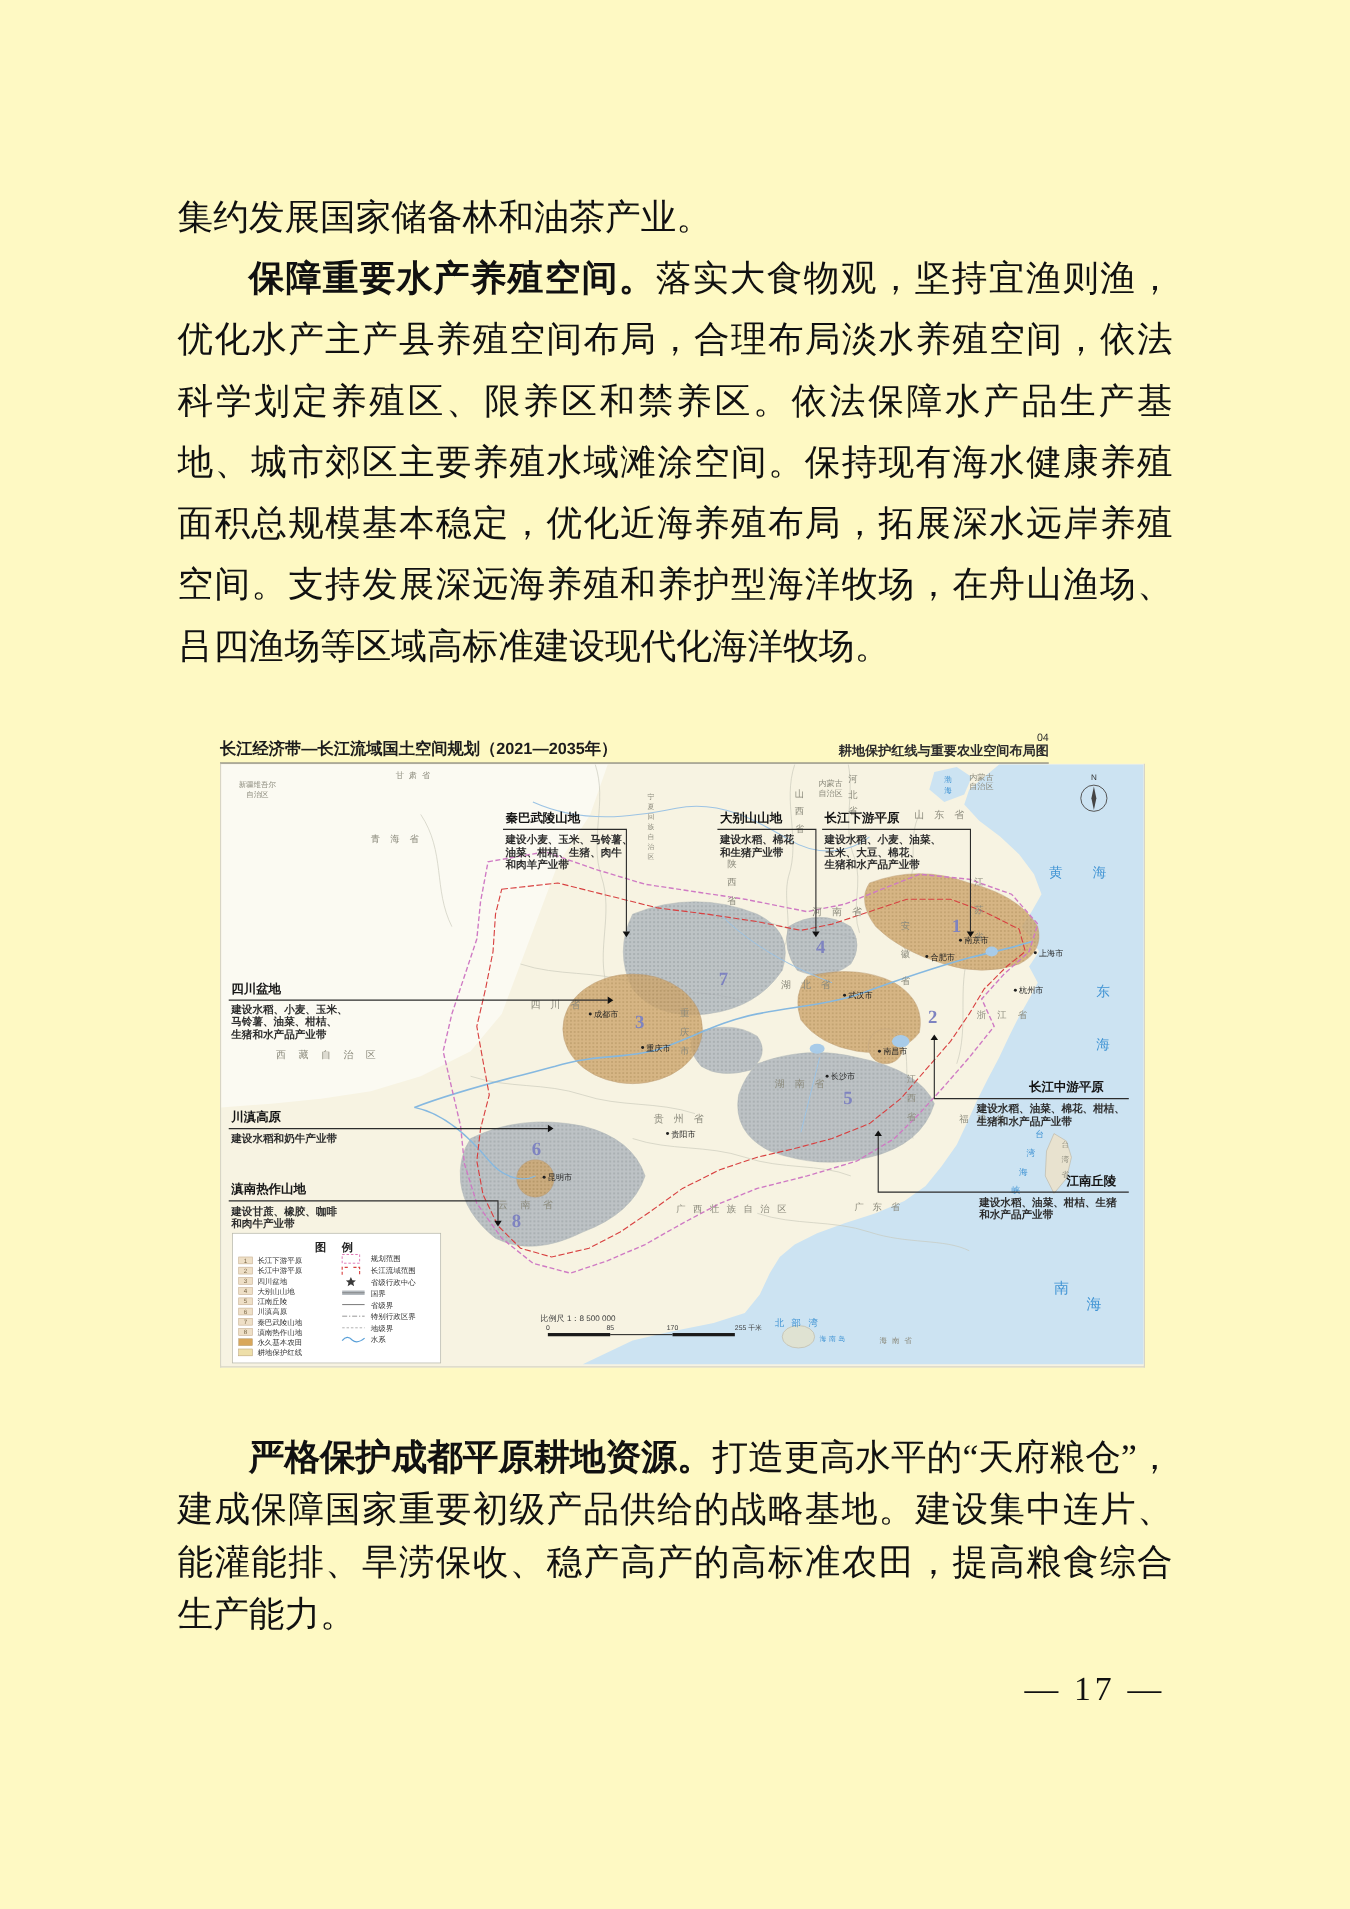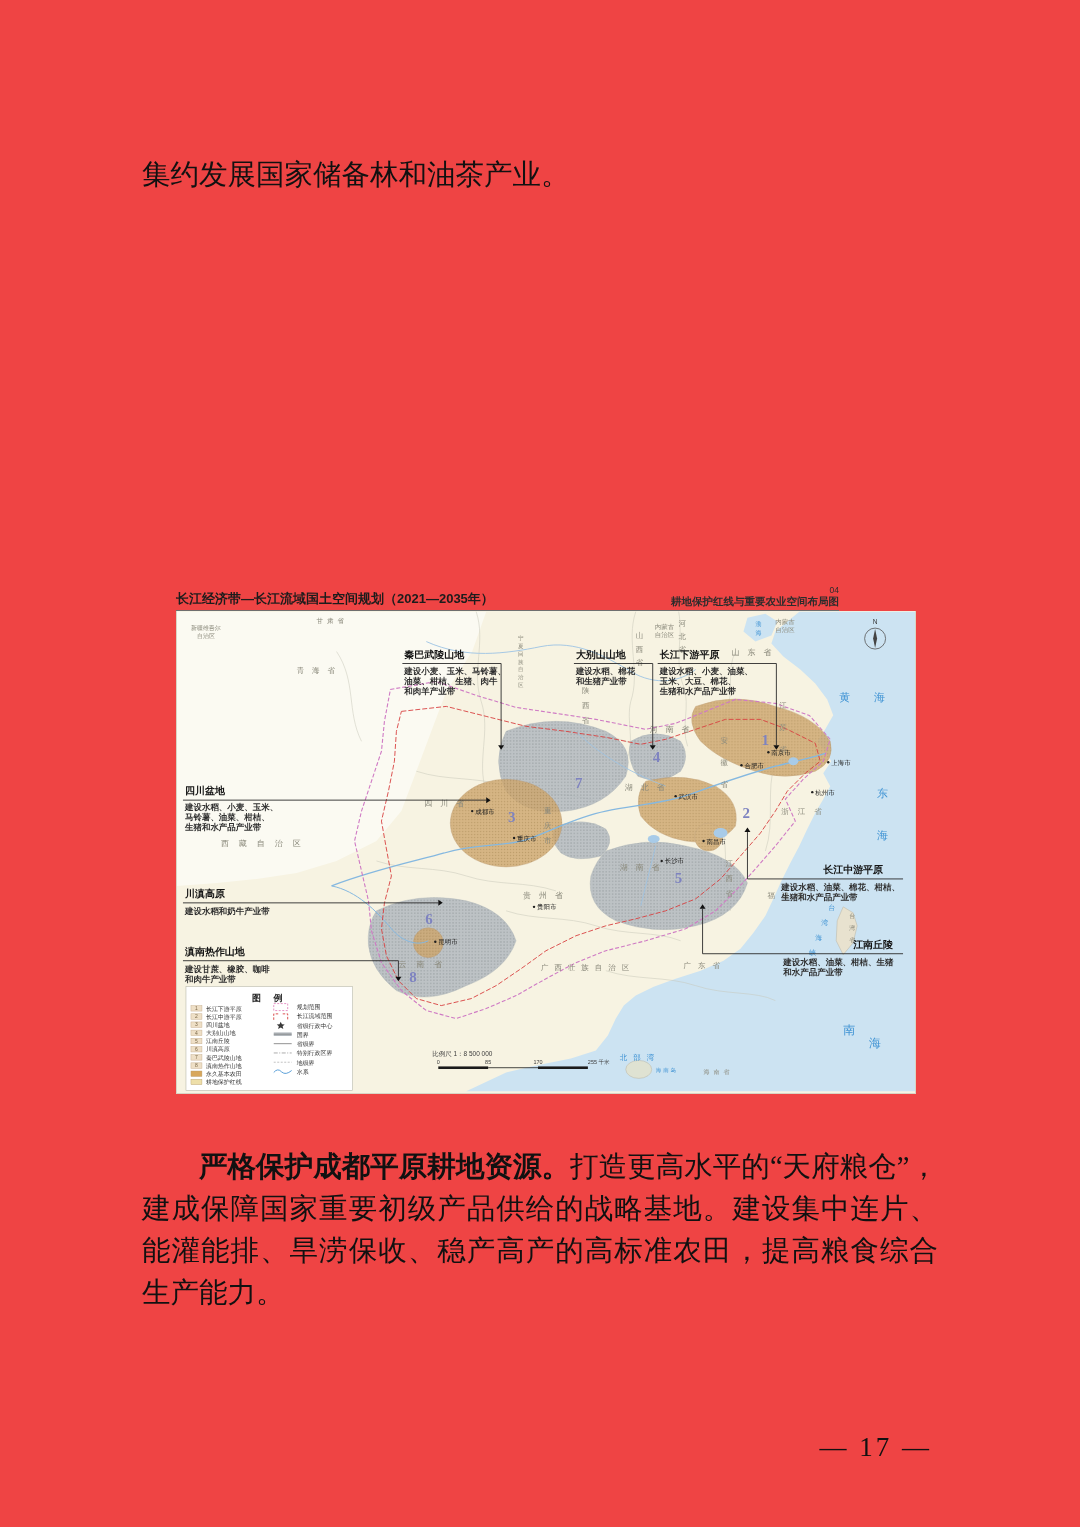--- a/index.html
+++ b/index.html
@@ -1,33 +1,33 @@
 <!DOCTYPE html>
 <html><head>
 <meta charset="utf-8">
 <style>
   html,body{margin:0;padding:0;background:#fff;}
-  .page{position:relative;width:1080px;height:1527px;background:#ef4444;overflow:hidden;
+  .page{position:relative;width:1080px;height:1527px;background:#fef9c3;overflow:hidden;
         font-family:"Liberation Serif","DejaVu Serif",serif;color:#111;}
   .block{position:absolute;left:142px;width:796px;text-align:justify;}
   .block p{margin:0;padding:0;}
   .block p.indent{text-indent:2em;}
   .block b.lead{font-weight:bold;}
   .top{top:150px;font-size:28.5px;line-height:49px;}
   .bottom{top:1146px;font-size:28.5px;line-height:42px;}
   .map-figure{position:absolute;left:176px;top:584px;width:663px;}
   .map-header{display:flex;justify-content:space-between;align-items:flex-end;
               border-bottom:1.5px solid #6f6f6f;padding-bottom:2px;min-height:24px;}
   .map-title-left{font-family:"Liberation Sans",sans-serif;font-weight:bold;font-size:13px;color:#1c1c1c;}
   .map-header-right{text-align:right;font-family:"Liberation Sans",sans-serif;color:#2c2c2c;}
   .fig-num{font-size:8.5px;line-height:1.1;}
   .map-title-right{font-size:10.5px;font-weight:bold;line-height:1.2;}
   svg.map{display:block;background:#f7f3e2;border:1px solid #d8d5c5;border-top:0;}
   .map-approval{font-family:"Liberation Sans",sans-serif;font-size:9.5px;color:#3a3a3a;margin-top:4px;}
-  .page-num{position:absolute;top:1432px;right:148px;font-size:27px;letter-spacing:3px;color:#111;}
+  .page-num{position:absolute;top:1336px;right:148px;font-size:27px;letter-spacing:3px;color:#111;}
   
   .co-title{font:bold 10px "Liberation Sans",sans-serif;fill:#141414;}
   .co-body{font:600 8.5px "Liberation Sans",sans-serif;fill:#2e2e2e;}
   .co-line{stroke:#2b2b2b;stroke-width:.9;fill:none;}
   .prov{fill:#8b8a7c;font-family:"Liberation Sans",sans-serif;}
   .city{font:6.5px "Liberation Sans",sans-serif;fill:#1f1f1f;}
   .sea{fill:#3f93d4;font-family:"Liberation Sans",sans-serif;}
   .znum{font:bold 15px "Liberation Serif",serif;fill:#7e83c0;}
   .lg-title{font:bold 9px "Liberation Sans",sans-serif;fill:#222;letter-spacing:5px;}
   .lg-label{font:6px "Liberation Sans",sans-serif;fill:#333;}
@@ -36,20 +36,21 @@
   .scale-n{font:5.5px "Liberation Sans",sans-serif;fill:#3c3c3c;}
   .compass-n{font:6.5px "Liberation Sans",sans-serif;fill:#333;}
 </style>
 </head>
 <body>
 
 <div class="page">
 
   <div class="block top" id="top-block">
       <p>集约发展国家储备林和油茶产业。</p>
+      <p class="indent"><b class="lead">保障重要水产养殖空间。</b>落实大食物观，坚持宜渔则渔，优化水产主产县养殖空间布局，合理布局淡水养殖空间，依法科学划定养殖区、限养区和禁养区。依法保障水产品生产基地、城市郊区主要养殖水域滩涂空间。保持现有海水健康养殖面积总规模基本稳定，优化近海养殖布局，拓展深水远岸养殖空间。支持发展深远海养殖和养护型海洋牧场，在舟山渔场、吕四渔场等区域高标准建设现代化海洋牧场。</p>
     </div>
 
   <figure class="map-figure" style="margin:0">
     <div class="map-header">
       <div class="map-title-left">长江经济带—长江流域国土空间规划（2021—2035年）</div>
       <div class="map-header-right">
         <div class="fig-num">04</div>
         <div class="map-title-right">耕地保护红线与重要农业空间布局图</div>
       </div>
     </div>

